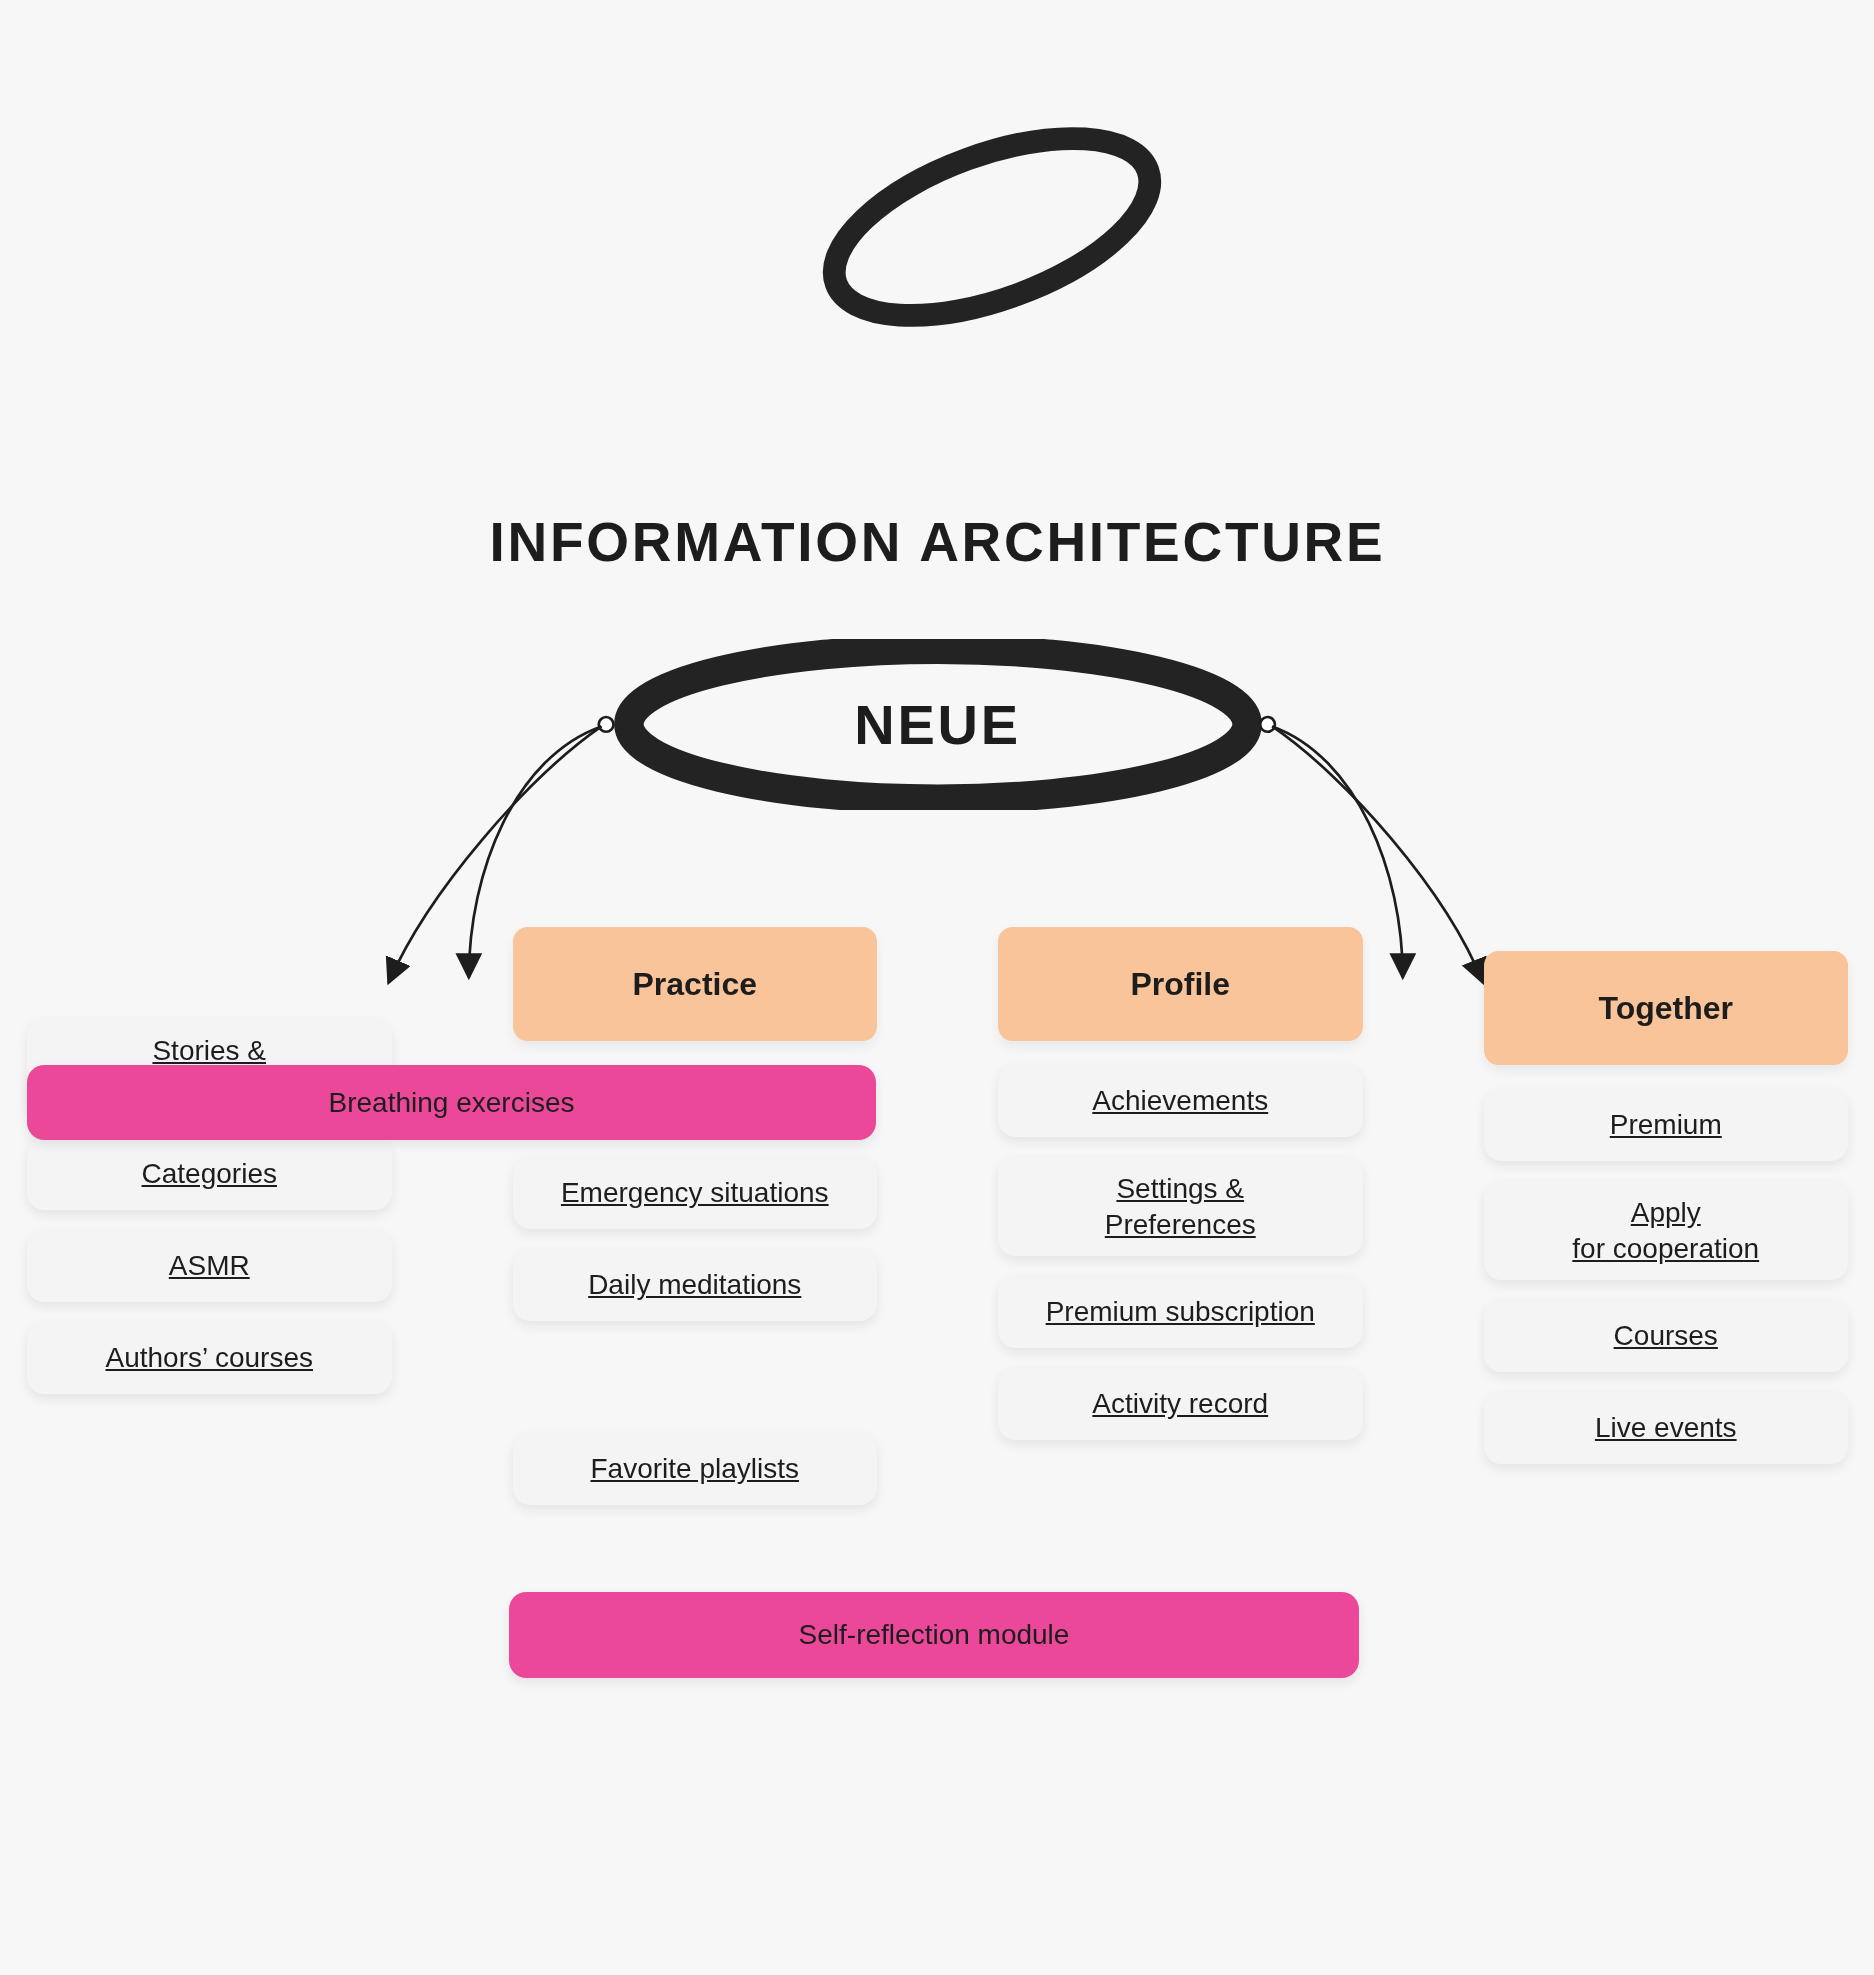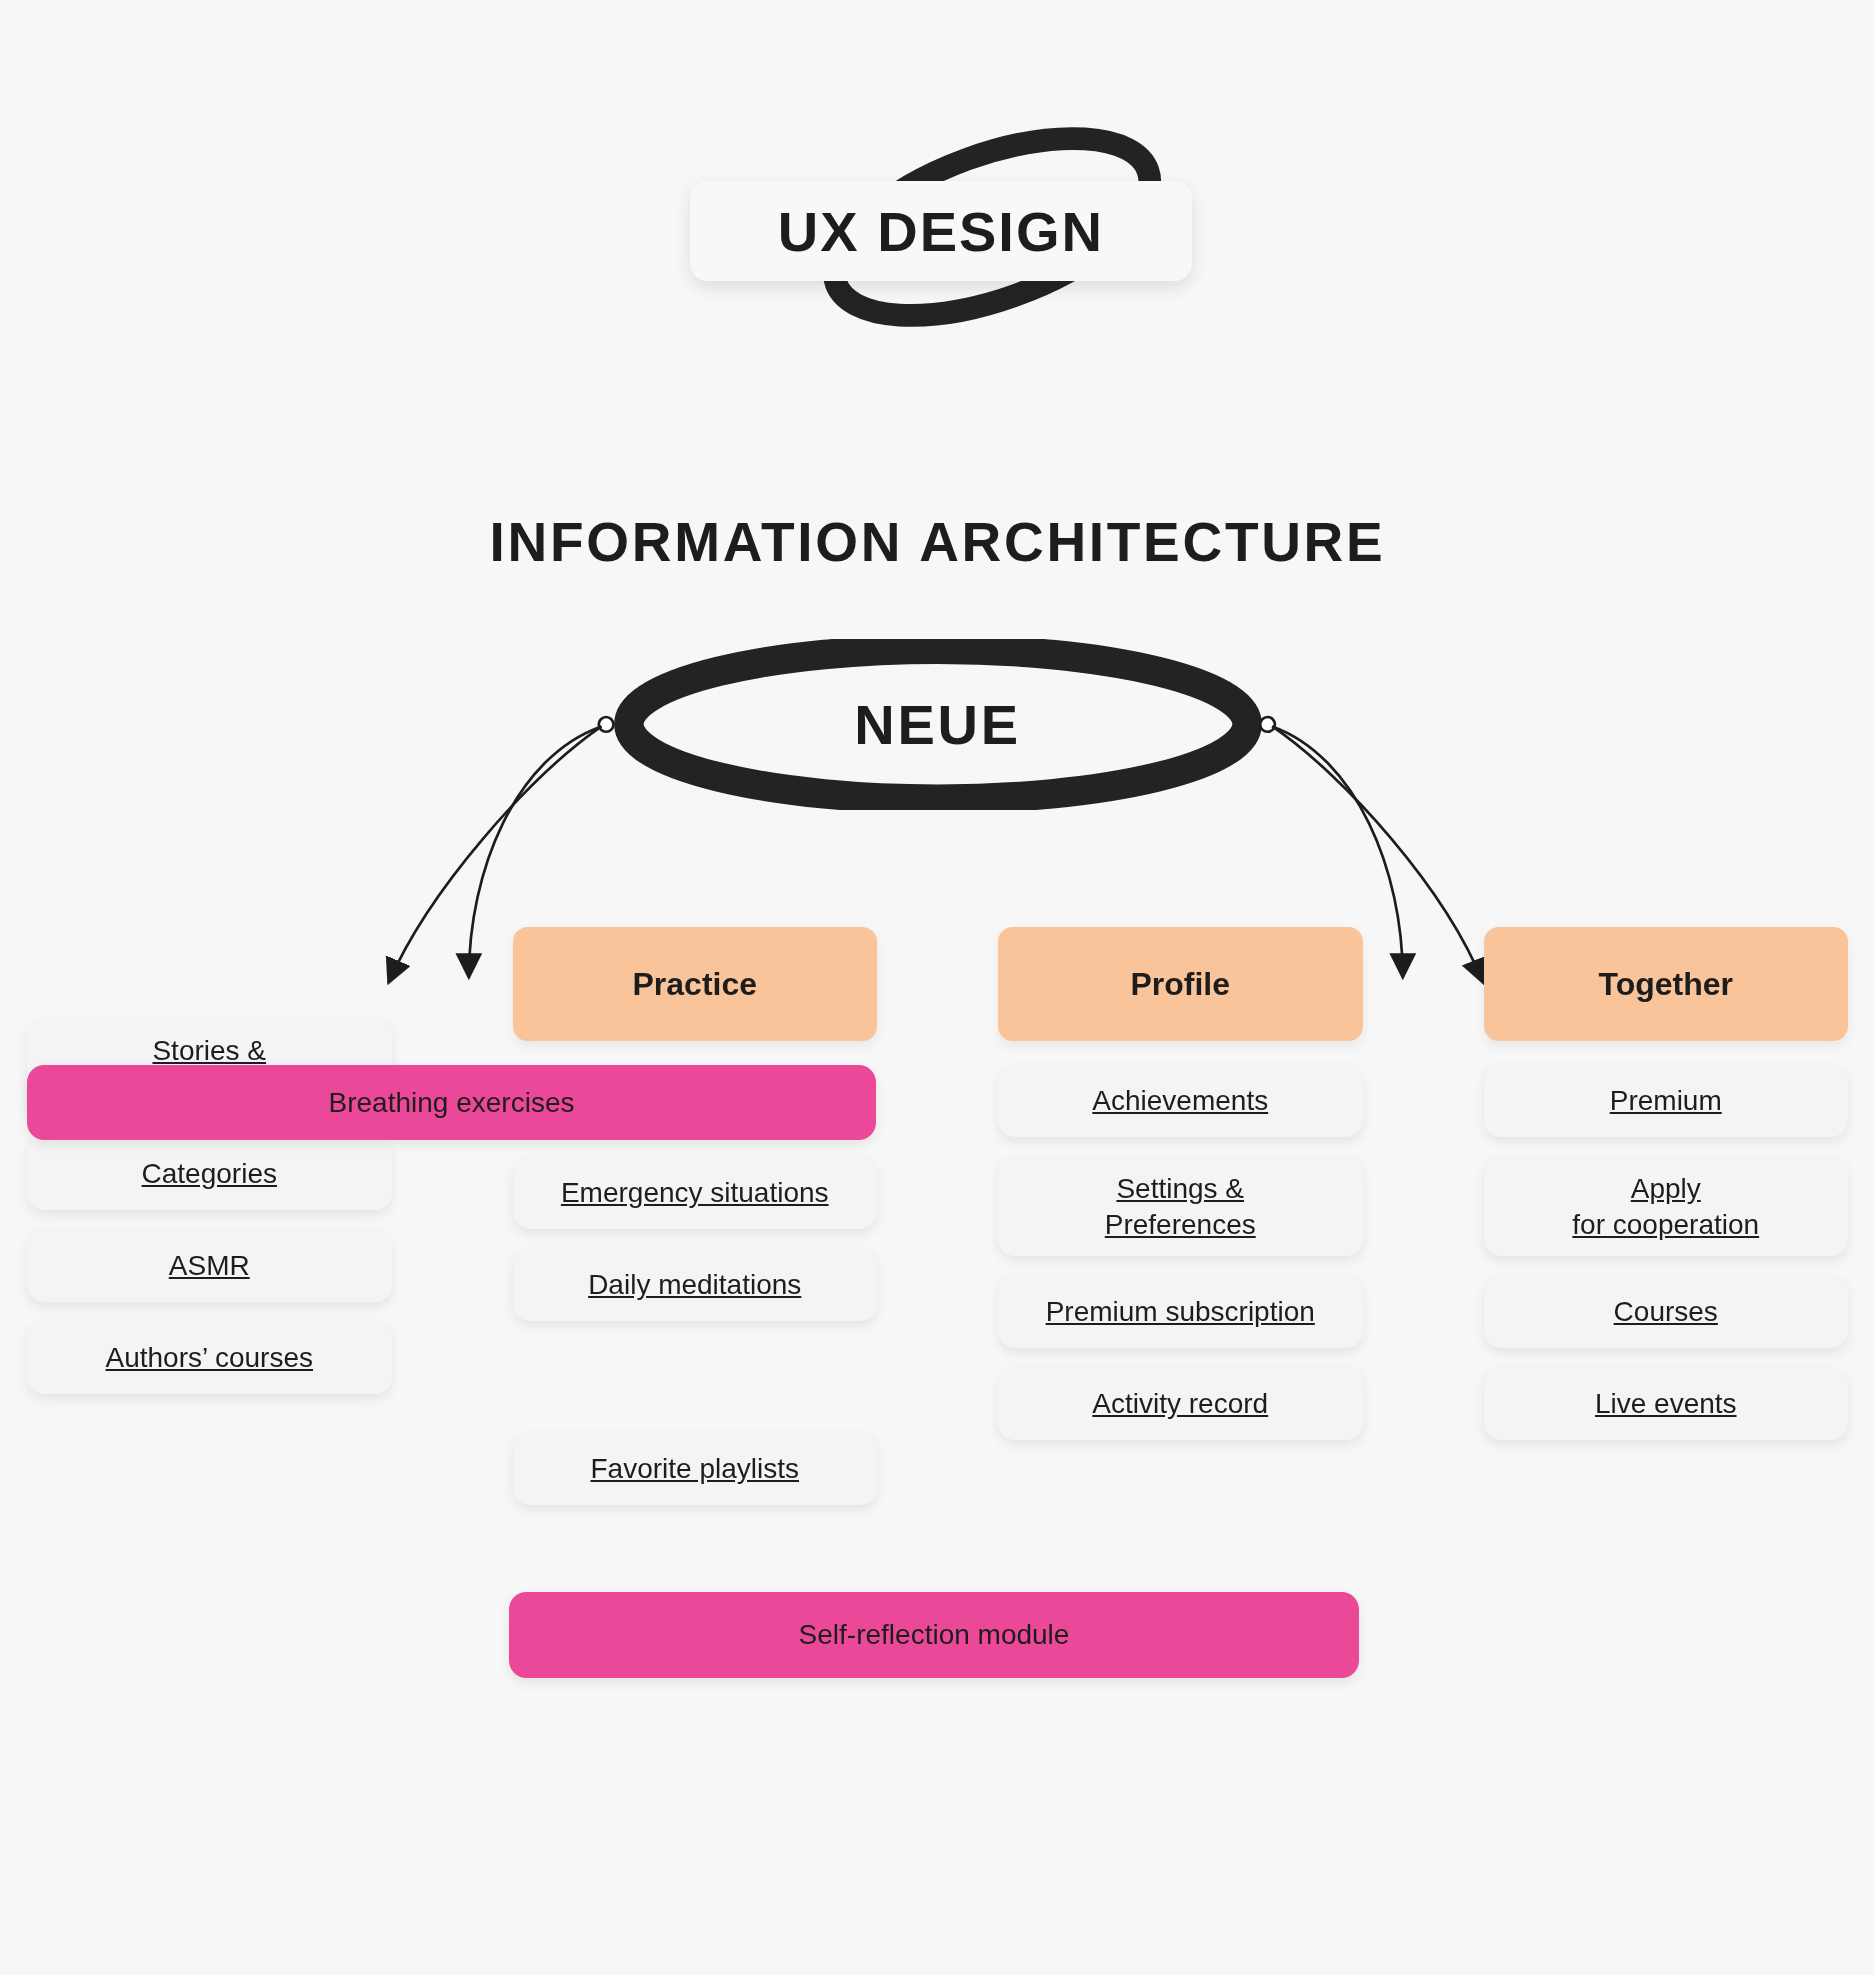--- a/index.html
+++ b/index.html
@@ -109,21 +109,21 @@
     display: flex;
     gap: 0;
   }
   .column {
     width: 365px;
     margin-right: 121px;
     display: flex;
     flex-direction: column;
     align-items: stretch;
   }
-  .column:last-child { margin-right: 0; }
+  .column:last-child { margin-right: 0; margin-top: 24px; }
 
   .col-head {
     height: 114px;
     background: #fac49a;
     border-radius: 14.7px;
     display: flex;
     align-items: center;
     justify-content: center;
     font-size: 32px;
     font-weight: 700;
@@ -170,23 +170,20 @@
     box-sizing: border-box;
   }
 </style>
 </head>
 <body>
 
 <div class="logo-wrap">
   <svg class="logo-ring" viewBox="0 0 580 320">
     <ellipse cx="290" cy="160" rx="248" ry="108" transform="rotate(-20 290 160)" fill="none" stroke="#232323" stroke-width="34"></ellipse>
   </svg>
-  <div class="logo-plate">
-    <span class="logo-text">UX DESIGN</span>
-  </div>
 </div>
 
 <div class="heading">INFORMATION ARCHITECTURE</div>
 
 <div class="root-node">
   <svg viewBox="0 0 970 255" width="649" height="171">
     <ellipse cx="485" cy="127" rx="462" ry="112" fill="none" stroke="#232323" stroke-width="44"></ellipse>
   </svg>
   <div class="root-label">NEUE</div>
 </div>

